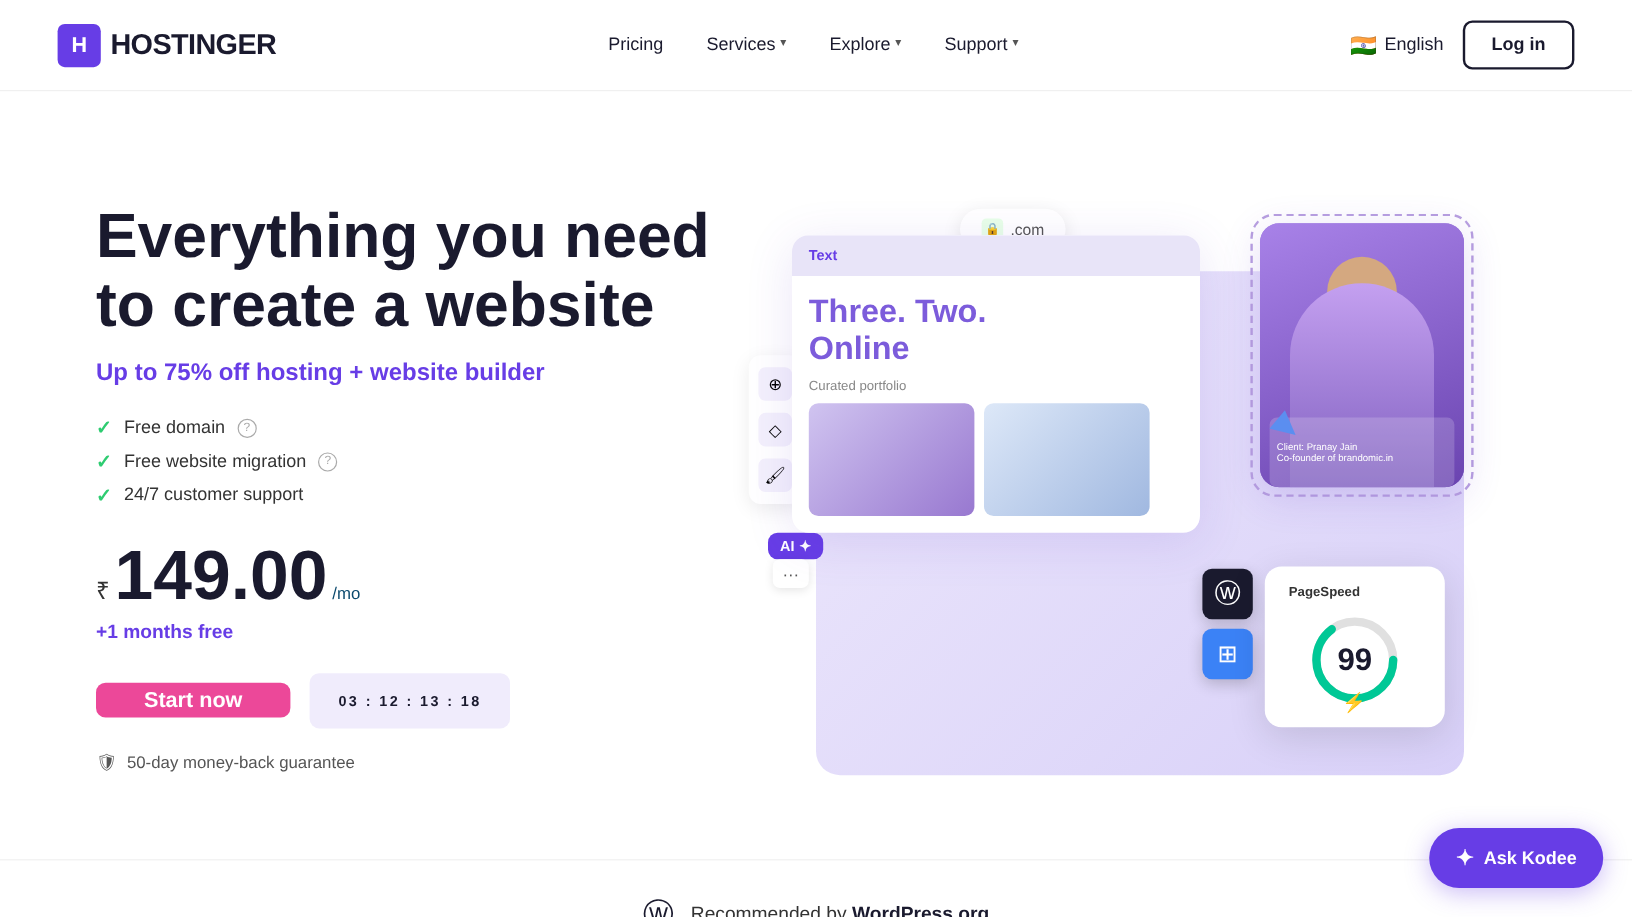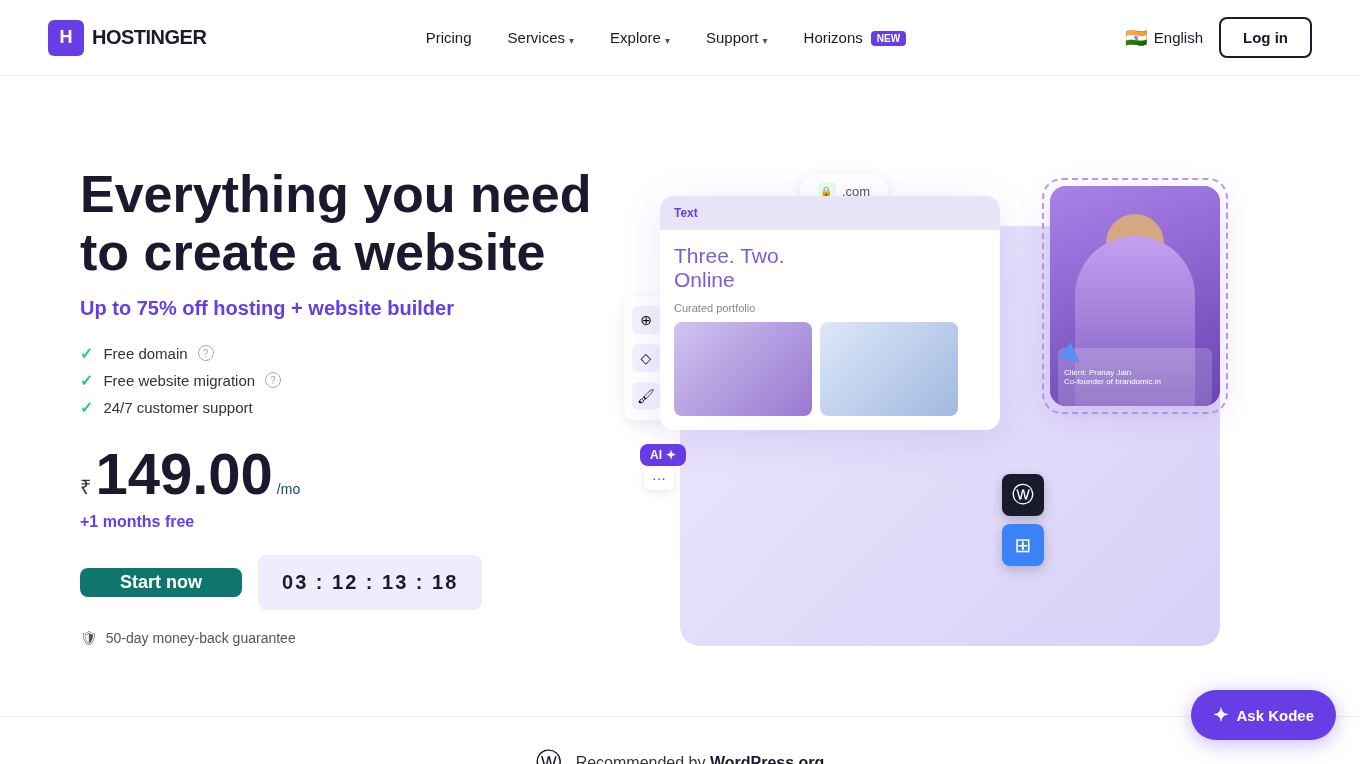--- a/index.html
+++ b/index.html
@@ -8,24 +8,24 @@
     
     nav {
       display: flex; align-items: center; justify-content: space-between;
       padding: 0 48px; height: 76px; border-bottom: 1px solid #f0f0f0;
     }
     .nav-logo { display: flex; align-items: center; gap: 8px; text-decoration: none; }
     .logo-icon {
       width: 36px; height: 36px; background: #673de6; border-radius: 6px;
       display: flex; align-items: center; justify-content: center; color: #fff; font-weight: 900; font-size: 18px;
     }
-    .logo-text { font-size: 20px; font-weight: 700; color: #1a1a2e; letter-spacing: -0.5px; }
+    .logo-text { font-size: 24px; font-weight: 700; color: #1a1a2e; letter-spacing: -0.5px; }
     .nav-links { display: flex; align-items: center; gap: 8px; }
     .nav-link {
-      display: flex; align-items: flex-end; gap: 4px;
+      display: flex; align-items: flex-start; gap: 4px;
       padding: 8px 14px; border-radius: 6px; text-decoration: none;
       color: #1a1a2e; font-size: 15px; font-weight: 500; cursor: pointer; border: none; background: none;
     }
     .chevron { font-size: 10px; color: #555; }
     .nav-badge {
       background: #673de6; color: #fff; font-size: 10px; font-weight: 700;
       padding: 2px 6px; border-radius: 4px; margin-left: 4px;
     }
     .nav-right { display: flex; align-items: center; gap: 16px; }
     .lang-btn {
@@ -56,42 +56,42 @@
       font-size: 10px; color: #aaa; cursor: pointer;
     }
     .price-block { margin-bottom: 10px; }
     .price-row { display: flex; align-items: baseline; gap: 4px; }
     .currency-symbol { font-size: 20px; color: #333; }
     .price-amount { font-size: 58px; font-weight: 800; color: #1a1a2e; line-height: 1; }
     .price-period { font-size: 14px; color: #0c4a6e; }
     .months-free { font-size: 16px; color: #673de6; font-weight: 700; margin-bottom: 24px; }
     .cta-row { display: flex; align-items: center; gap: 16px; margin-bottom: 20px; }
     .start-btn {
-      background: #0f766e; color: #fff; border: none; border-radius: 8px;
+      background: #ec4899; color: #fff; border: none; border-radius: 8px;
       padding: 4px 40px; font-size: 18px; font-weight: 700; cursor: pointer;
     }
     .timer-box {
       background: #f0ecfc; border-radius: 8px; padding: 16px 24px;
-      font-size: 20px; font-weight: 600; color: #1a1a2e; letter-spacing: 2px;
+      font-size: 12px; font-weight: 600; color: #1a1a2e; letter-spacing: 2px;
     }
     .guarantee-row { display: flex; align-items: center; gap: 8px; font-size: 14px; color: #555; }
     .shield-icon { color: #555; font-size: 14px; }
 
     
     .hero-right { position: relative; width: 620px; height: 480px; flex-shrink: 0; }
     .ui-card-main {
       position: absolute; top: 30px; left: 60px;
       width: 340px; background: #fff; border-radius: 14px;
       box-shadow: 0 8px 40px rgba(100,60,200,0.13); overflow: hidden;
     }
     .ui-card-header {
       background: #e8e4f8; padding: 10px 14px; display: flex; align-items: center; gap: 6px; font-size: 12px; color: #673de6; font-weight: 600;
     }
     .ui-card-body { padding: 14px; }
-    .ui-card-title { font-size: 21px; font-weight: 400; color: #7c5cdb; line-height: 1.15; margin-bottom: 10px; }
+    .ui-card-title { font-size: 27px; font-weight: 700; color: #7c5cdb; line-height: 1.15; margin-bottom: 10px; }
     .ui-card-label { font-size: 11px; color: #888; margin-bottom: 8px; }
     .ui-card-images { display: flex; gap: 8px; }
     .ui-img-box {
       width: 138px; height: 94px; border-radius: 8px; overflow: hidden;
       background: linear-gradient(135deg, #d4c8f8 0%, #b8a8f0 100%);
     }
     .ui-img-box-2 {
       background: linear-gradient(135deg, #e0d8fc 0%, #a89de0 100%);
     }
     
@@ -245,24 +245,20 @@
       <span>Services</span>
       <span class="chevron">▾</span>
     </button>
     <button class="nav-link">
       <span>Explore</span>
       <span class="chevron">▾</span>
     </button>
     <button class="nav-link">
       <span>Support</span>
       <span class="chevron">▾</span>
-    </button>
-    <button class="nav-link">
-      <span>Horizons</span>
-      <span class="nav-badge">NEW</span>
     </button>
   </div>
 
   <div class="nav-right">
     <button class="lang-btn">
       <span class="flag-emoji">🇮🇳</span>
       <span>English</span>
     </button>
     <button class="login-btn">Log in</button>
   </div>
@@ -364,20 +360,31 @@
         </div>
       </div>
     </div>
 
     <div class="cursor-arrow"></div>
 
     <div class="wp-icon">ⓦ</div>
 
     <div class="plugin-icon">⊞</div>
 
+    <div class="pagespeed-card">
+      <div class="pagespeed-label">PageSpeed</div>
+      <div class="pagespeed-circle">
+        <svg class="pagespeed-svg" viewBox="0 0 80 80">
+          <circle cx="40" cy="40" r="32" fill="none" stroke="#e0e0e0" stroke-width="7"></circle>
+          <circle cx="40" cy="40" r="32" fill="none" stroke="#00c896" stroke-width="7" stroke-dasharray="180 201" stroke-dashoffset="50" stroke-linecap="round"></circle>
+        </svg>
+        <span class="pagespeed-num">99</span>
+        <span class="pagespeed-bolt">⚡</span>
+      </div>
+    </div>
   </div>
 </section>
 
 <div class="bottom-bar">
   <span class="wp-logo-icon">ⓦ</span>
   <span class="recommended-text">
     <span>Recommended by </span><strong>WordPress.org</strong>
   </span>
 </div>
 

